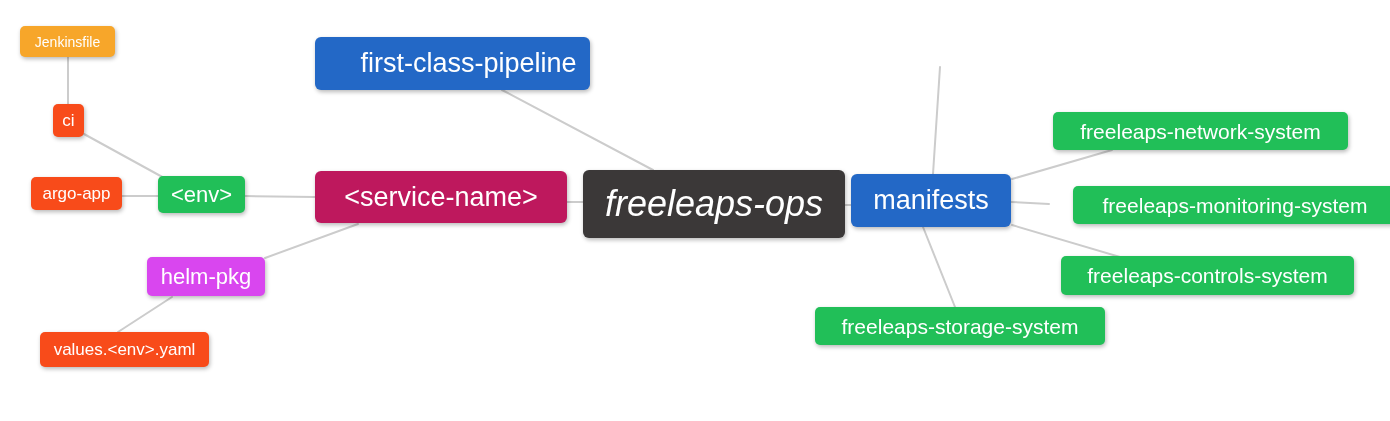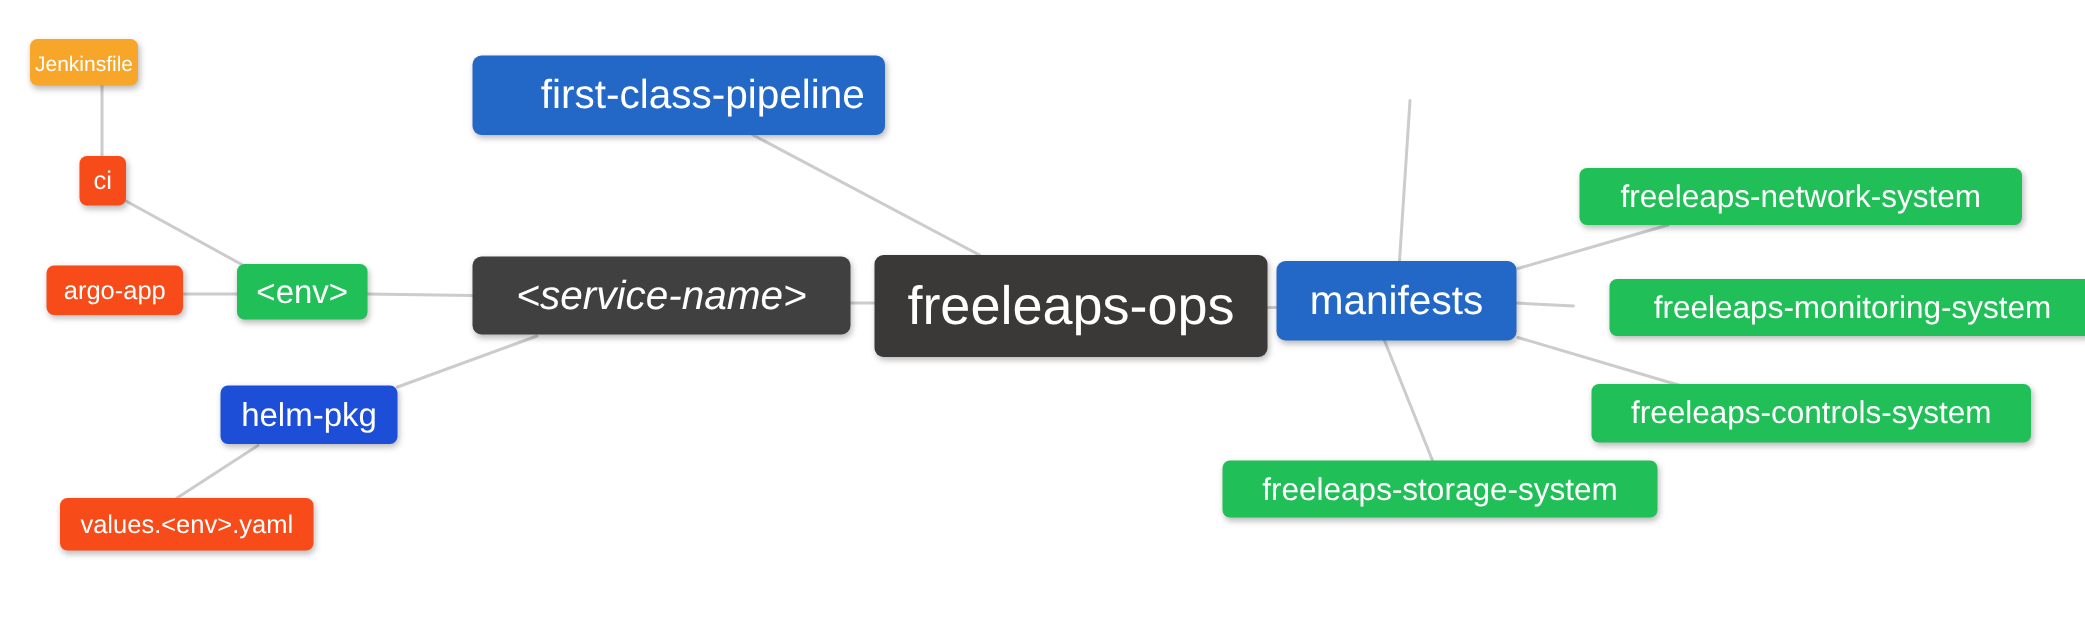--- a/index.html
+++ b/index.html
@@ -36,29 +36,29 @@
     justify-content: center;
     color: #ffffff;
     border-radius: 5px;
     box-shadow: 1px 2px 4px rgba(0,0,0,0.28);
     white-space: nowrap;
     cursor: default;
     box-sizing: border-box;
     line-height: 1;
   }
   
-  #n-jenkinsfile        { left: 20px;   top: 26px;  width: 72px;  height: 31px; font-size: 14px; text-align: right; }
+  #n-jenkinsfile        { left: 20px;   top: 26px;  width: 95px;  height: 31px; font-size: 14px; text-align: right; }
   #n-ci                 { left: 53px;   top: 104px; width: 31px;  height: 33px; font-size: 17px; }
   #n-argo-app           { left: 31px;   top: 177px; width: 91px;  height: 33px; font-size: 17px; }
   #n-env                { left: 158px;  top: 176px; width: 87px;  height: 37px; font-size: 22px; }
   #n-helm-pkg           { left: 147px;  top: 257px; width: 118px; height: 39px; font-size: 22px; }
   #n-values-env-yaml    { left: 8px;    top: 332px; width: 169px; height: 35px; font-size: 17px; margin-left: 32px; }
   #n-first-class-pipeline { left: 315px; top: 37px;  width: 275px; height: 53px; font-size: 27px; border-radius: 6px; padding-left: 32px; }
   #n-service-name       { left: 315px;  top: 171px; width: 252px; height: 52px; font-size: 27px; border-radius: 6px; }
-  #n-freeleaps-ops      { left: 583px;  top: 170px; width: 262px; height: 68px; font-size: 36px; border-radius: 6px; }
+  #n-freeleaps-ops      { left: 583px;  top: 170px; width: 262px; height: 68px; font-size: 36px; border-radius: 6px; font-style: italic; }
   #n-manifests          { left: 851px;  top: 174px; width: 160px; height: 53px; font-size: 27px; border-radius: 6px; }
   #n-devops-system      { left: 796px;  top: 31px;  width: 289px; height: 36px; font-size: 21px; }
   #n-network-system     { left: 1053px; top: 112px; width: 295px; height: 38px; font-size: 21px; }
   #n-monitoring-system  { left: 1049px; top: 186px; width: 324px; height: 38px; font-size: 21px; margin-left: 24px; }
   #n-controls-system    { left: 1061px; top: 256px; width: 293px; height: 39px; font-size: 21px; }
   #n-storage-system     { left: 815px;  top: 307px; width: 290px; height: 38px; font-size: 21px; }
 </style>
 </head>
 <body style="background-color: rgb(255, 255, 255);">
 
@@ -78,24 +78,24 @@
     <line x1="1012" y1="179" x2="1112" y2="150"></line>
     <line x1="1011" y1="202" x2="1049" y2="204"></line>
     <line x1="1012" y1="225" x2="1120" y2="257"></line>
     <line x1="923" y1="227" x2="955" y2="307"></line>
   </svg>
 
   <div class="node" id="n-jenkinsfile" style="background-color: rgb(247, 166, 42); color: rgb(255, 255, 255);">Jenkinsfile</div>
   <div class="node" id="n-ci" style="background-color: rgb(248, 75, 26); color: rgb(255, 255, 255);">ci</div>
   <div class="node" id="n-argo-app" style="background-color: rgb(248, 75, 26); color: rgb(255, 255, 255);">argo-app</div>
   <div class="node" id="n-env" style="background-color: rgb(33, 191, 88); color: rgb(255, 255, 255);">&lt;env&gt;</div>
-  <div class="node" id="n-helm-pkg" style="background-color: #1d4ed8; color: rgb(255, 255, 255);">helm-pkg</div>
+  <div class="node" id="n-helm-pkg" style="background-color: #d946ef; color: rgb(255, 255, 255);">helm-pkg</div>
   <div class="node" id="n-values-env-yaml" style="background-color: rgb(248, 75, 26); color: rgb(255, 255, 255);">values.&lt;env&gt;.yaml</div>
   <div class="node" id="n-first-class-pipeline" style="background-color: rgb(35, 104, 198); color: rgb(255, 255, 255);">first-class-pipeline</div>
-  <div class="node" id="n-service-name" style="background-color: #404040; color: rgb(255, 255, 255); font-style: italic;">&lt;service-name&gt;</div>
+  <div class="node" id="n-service-name" style="background-color: #be185d; color: rgb(255, 255, 255);">&lt;service-name&gt;</div>
   <div class="node" id="n-freeleaps-ops" style="background-color: rgb(59, 56, 56); color: rgb(255, 255, 255);">freeleaps-ops</div>
   <div class="node" id="n-manifests" style="background-color: rgb(35, 104, 198); color: rgb(255, 255, 255); text-align: right;">manifests</div>
   <div class="node" id="n-network-system" style="background-color: rgb(33, 191, 88); color: rgb(255, 255, 255);">freeleaps-network-system</div>
   <div class="node" id="n-monitoring-system" style="background-color: rgb(33, 191, 88); color: rgb(255, 255, 255);">freeleaps-monitoring-system</div>
   <div class="node" id="n-controls-system" style="background-color: rgb(33, 191, 88); color: rgb(255, 255, 255);">freeleaps-controls-system</div>
   <div class="node" id="n-storage-system" style="background-color: rgb(33, 191, 88); color: rgb(255, 255, 255);">freeleaps-storage-system</div>
 
 </div>
 
 </body></html>

